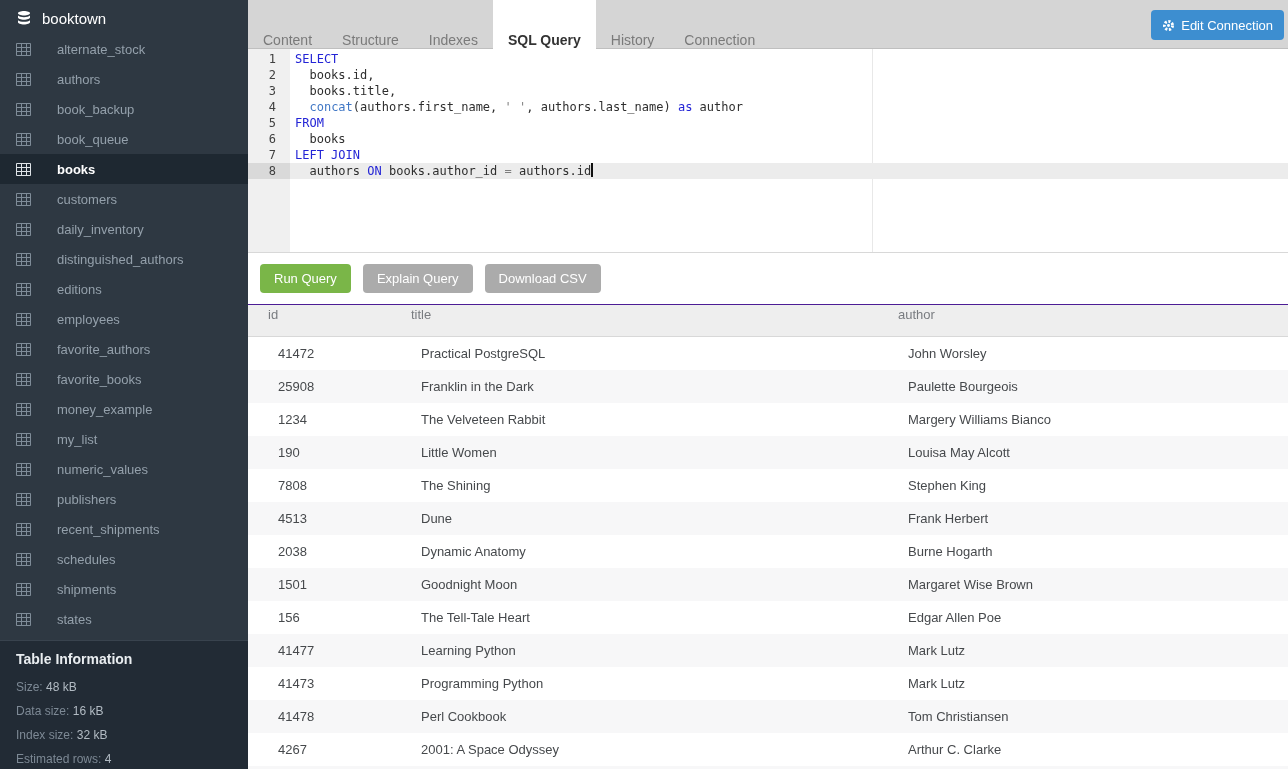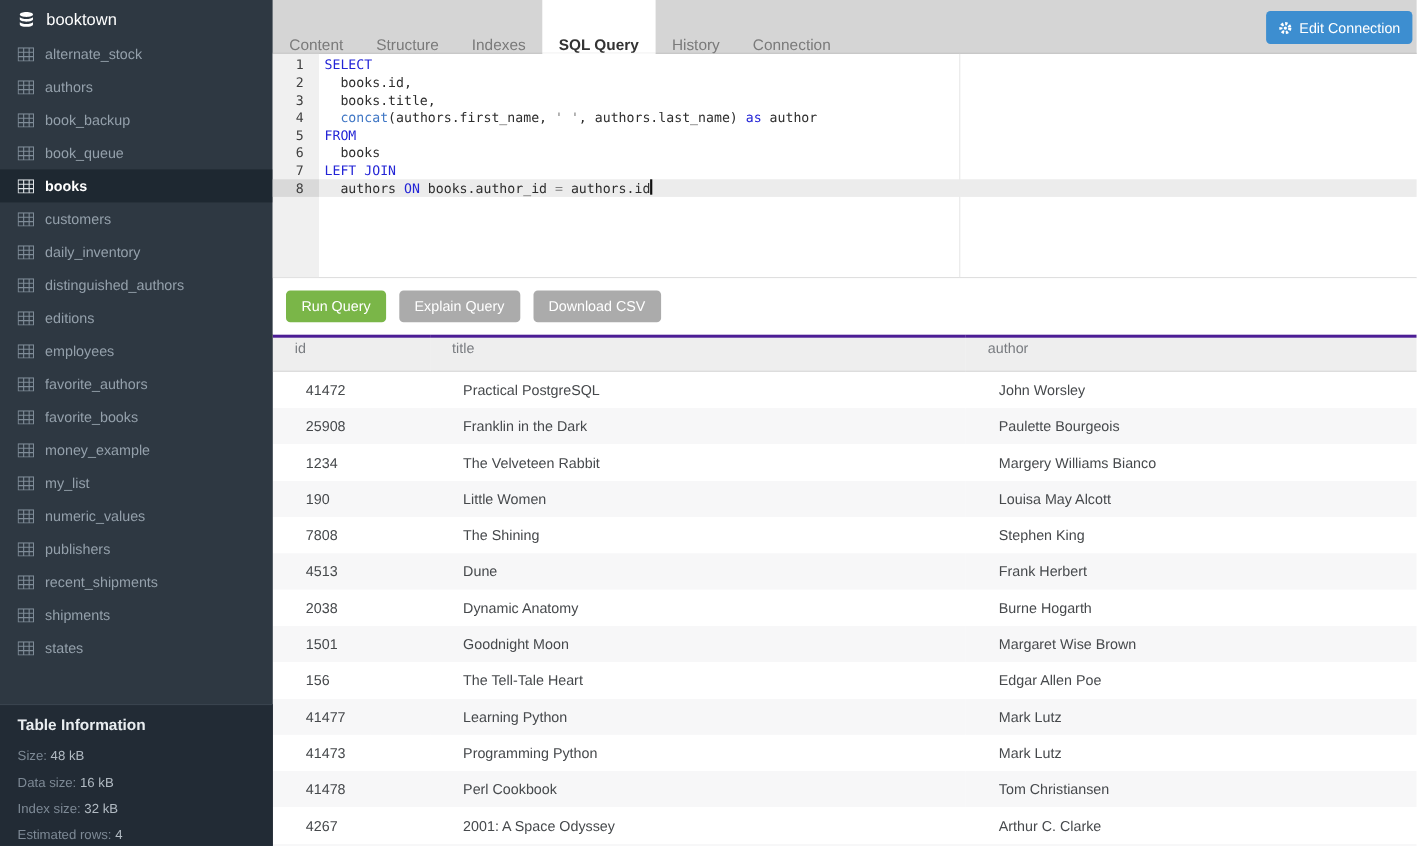--- a/index.html
+++ b/index.html
@@ -8,21 +8,21 @@
     --run-green:#7ab648; --btn-gray:#ababab; --keyword-blue:#2324d6; --function-blue:#4077c5;
   }
   *{margin:0;padding:0;box-sizing:border-box}
   body{font-family:"Liberation Sans",sans-serif;background:#fff}
   .app{position:relative;width:1288px;height:769px;overflow:hidden;background:#fff}
 
   
   .sidebar{position:absolute;left:0;top:0;width:248px;height:769px;background:var(--sidebar-bg)}
   .db-header{height:34px;display:flex;align-items:center;gap:10px;padding:2px 16px 0;color:#fff;font-size:15px;cursor:pointer}
   .db-header .icon{display:flex;align-items:center}
-  .table-list .item{height:30px;display:flex;align-items:center;gap:10px;padding:0 16px;color:var(--sidebar-text);font-size:13px;cursor:pointer;white-space:nowrap}
+  .table-list .item{height:30px;display:flex;align-items:center;gap:26px;padding:0 16px;color:var(--sidebar-text);font-size:13px;cursor:pointer;white-space:nowrap}
   .table-list .item .icon{display:flex;align-items:center;color:#7f8c98}
   .table-list .item.selected{background:var(--sidebar-selected-bg);color:#fff;font-weight:bold}
   .table-list .item.selected .icon{color:#dfe4e8}
   .table-info{position:absolute;left:0;bottom:0;width:248px;height:129px;background:var(--info-panel-bg);border-top:1px solid #39434e;padding:8px 16px}
   .table-info h3{color:#e9edf0;font-size:14px;font-weight:bold;line-height:20px;margin-bottom:6px}
   .info-row{line-height:24px;font-size:12px;white-space:nowrap}
   .info-label{color:#7d8995}
   .info-value{color:#b2bbc3}
 
   
@@ -53,21 +53,21 @@
   
   .toolbar{position:absolute;left:248px;top:253px;right:0;height:51px;background:#fff;display:flex;align-items:center;gap:12px;padding-left:12px}
   .btn{height:29px;padding:0 14px;border:none;border-radius:4px;color:#fff;font-size:13px;font-family:"Liberation Sans",sans-serif;cursor:pointer}
   .btn.green{background:var(--run-green)}
   .btn.gray{background:var(--btn-gray)}
 
   
   .results{position:absolute;left:248px;top:304px;right:0;bottom:0;overflow:hidden}
   .results table{width:100%;border-collapse:collapse;font-size:13px;table-layout:fixed}
   .results th{height:32px;background:#eee;color:#797c80;font-weight:normal;text-align:left;padding:0 0 12px 20px;
-    border-top:3px solid #4c1d95;border-bottom:1px solid #d8d8d8}
+    border-top:1px solid #4c1d95;border-bottom:1px solid #d8d8d8}
   .results td{height:33px;padding:0 0 0 30px;color:#46494c;overflow:hidden;white-space:nowrap}
   .results tbody tr:nth-child(even){background:#f7f7f8}
 </style>
 </head>
 <body>
 
 <div class="app">
 
   <aside class="sidebar">
     <div class="db-header">
@@ -209,20 +209,28 @@
           </span>
           <span>publishers</span>
         </div>
         <div class="item">
           <span class="icon">
             <svg width="15" height="13" viewBox="0 0 15 13">
               <path fill="none" stroke="currentColor" d="M.5.5h14v12H.5z M.5 4.5h14 M.5 8.5h14 M5.5.5v12 M10.5.5v12"></path>
             </svg>
           </span>
           <span>recent_shipments</span>
+        </div>
+        <div class="item">
+          <span class="icon">
+            <svg width="15" height="13" viewBox="0 0 15 13">
+              <path fill="none" stroke="currentColor" d="M.5.5h14v12H.5z M.5 4.5h14 M.5 8.5h14 M5.5.5v12 M10.5.5v12"></path>
+            </svg>
+          </span>
+          <span>schedules</span>
         </div>
         <div class="item">
           <span class="icon">
             <svg width="15" height="13" viewBox="0 0 15 13">
               <path fill="none" stroke="currentColor" d="M.5.5h14v12H.5z M.5 4.5h14 M.5 8.5h14 M5.5.5v12 M10.5.5v12"></path>
             </svg>
           </span>
           <span>shipments</span>
         </div>
         <div class="item">

